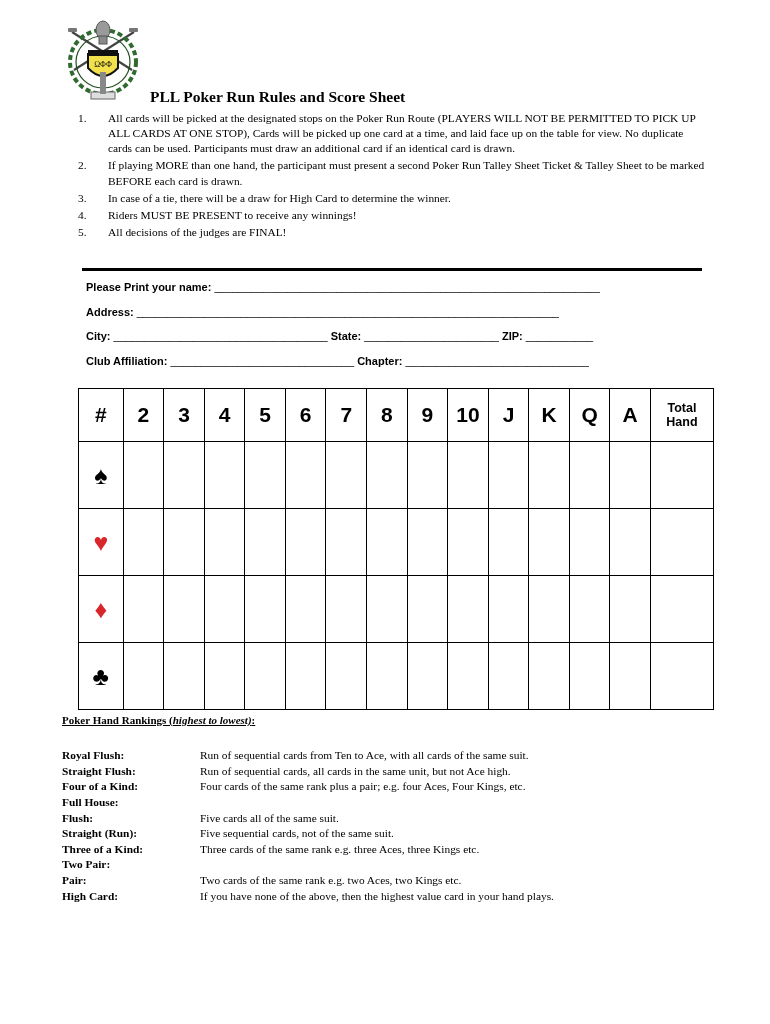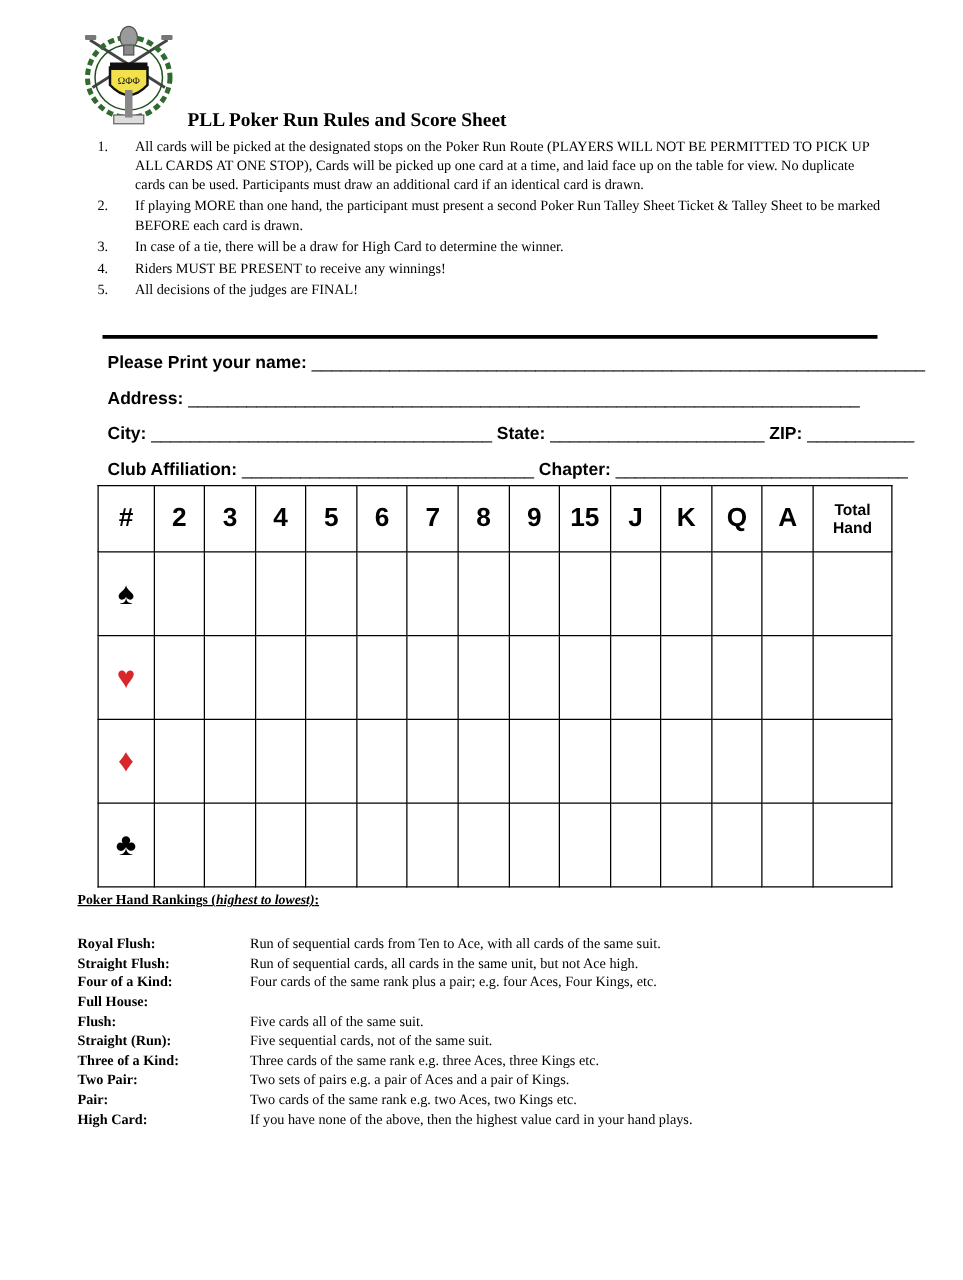--- a/index.html
+++ b/index.html
@@ -73,21 +73,21 @@
     height: 3px;
     background: #000;
   }
 
   
   .fields {
     position: absolute;
     left: 86px;
     top: 281px;
     width: 620px;
-    font-size: 14px;
+    font-size: 11px;
     font-family: "Liberation Sans", sans-serif;
     font-weight: bold;
   }
   .field-row {
     margin-bottom: 12.5px;
     white-space: nowrap;
   }
   .field-row .lbl { font-weight: bold; }
   .field-row .ln {
     font-weight: normal;
@@ -278,21 +278,21 @@
         <tr>
           <th>#</th>
           <th>2</th>
           <th>3</th>
           <th>4</th>
           <th>5</th>
           <th>6</th>
           <th>7</th>
           <th>8</th>
           <th>9</th>
-          <th>15</th>
+          <th>10</th>
           <th>J</th>
           <th>K</th>
           <th>Q</th>
           <th>A</th>
           <th class="total">
             <div>Total</div>
             <div>Hand</div>
           </th>
         </tr>
       </thead>
@@ -396,21 +396,20 @@
     <div class="rank-row">
       <div class="rank-name">Straight (Run):</div>
       <div class="rank-desc">Five sequential cards, not of the same suit.</div>
     </div>
     <div class="rank-row">
       <div class="rank-name">Three of a Kind:</div>
       <div class="rank-desc">Three cards of the same rank e.g. three Aces, three Kings etc.</div>
     </div>
     <div class="rank-row">
       <div class="rank-name">Two Pair:</div>
-      <div class="rank-desc">Two sets of pairs e.g. a pair of Aces and a pair of Kings.</div>
     </div>
     <div class="rank-row">
       <div class="rank-name">Pair:</div>
       <div class="rank-desc">Two cards of the same rank e.g. two Aces, two Kings etc.</div>
     </div>
     <div class="rank-row">
       <div class="rank-name">High Card:</div>
       <div class="rank-desc">If you have none of the above, then the highest value card in your hand plays.</div>
     </div>
   </div>

